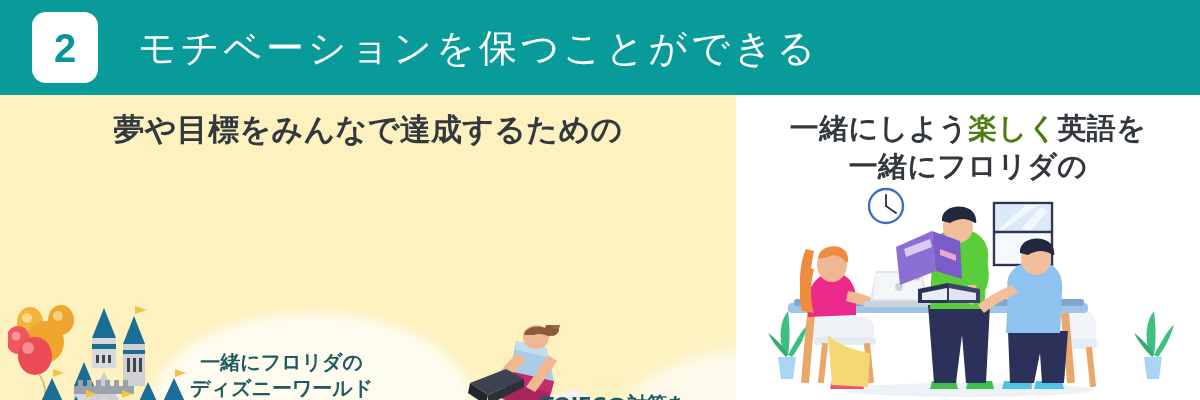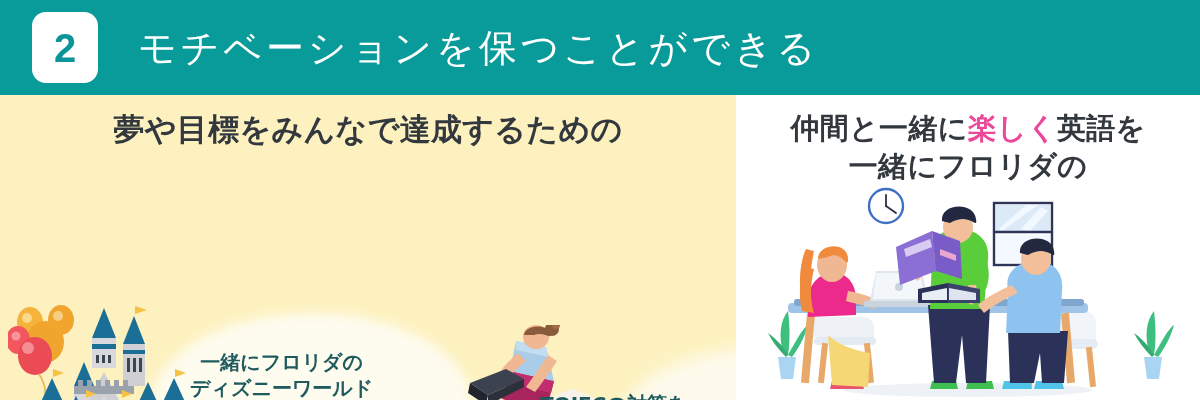--- a/index.html
+++ b/index.html
@@ -40,21 +40,21 @@
     background:#ffffff;overflow:hidden;
   }
   .lead{
     position:absolute;left:0;width:100%;text-align:center;
     color:#33383f;font-weight:bold;line-height:1.32;
     font-family:"DejaVu Sans",sans-serif;
     letter-spacing:.01em;
   }
   .lead-left{top:14px;font-size:31px;}
   .lead-right{top:14px;font-size:29px;}
-  .hl{color:#ec4899;}
+  .hl{color:#4d7c0f;}
 
   
   .halo{
     position:absolute;left:152px;top:218px;width:320px;height:180px;
     background:#fefbef;border-radius:50%;filter:blur(6px);
   }
   .halo2{
     position:absolute;left:620px;top:252px;width:300px;height:150px;
     background:#fdfaec;border-radius:50%;filter:blur(8px);
   }
@@ -247,21 +247,21 @@
     </div>
 
     <div class="bubble bubble-2">TOIECの対策を
 一緒にしよう！</div>
   </div>
 
   <div class="panel-right">
 
     <div class="lead lead-right">
       <div>
-        <span>仲間と一緒に</span><span class="hl">楽しく</span><span>英語を</span>
+        <span>一緒にしよう</span><span class="hl">楽しく</span><span>英語を</span>
       </div>
       <div>一緒にフロリダの</div>
     </div>
 
     <div class="classroom">
       <svg width="464" height="215" viewBox="0 0 464 215">
 
         <ellipse cx="232" cy="205" rx="125" ry="7" fill="#eef2f7"></ellipse>
 
         <g>

